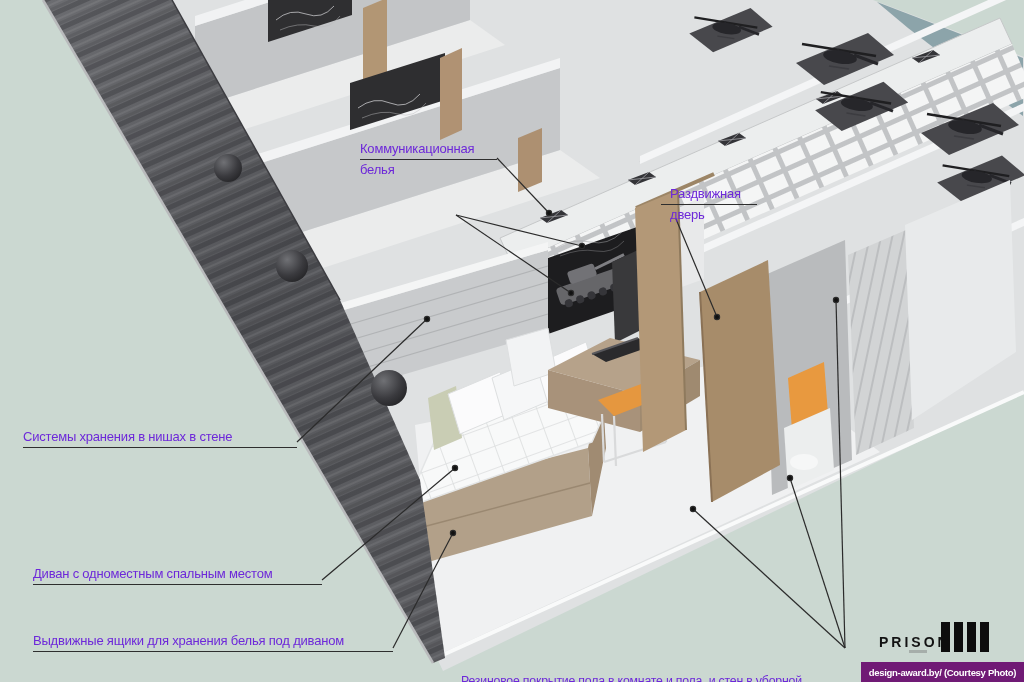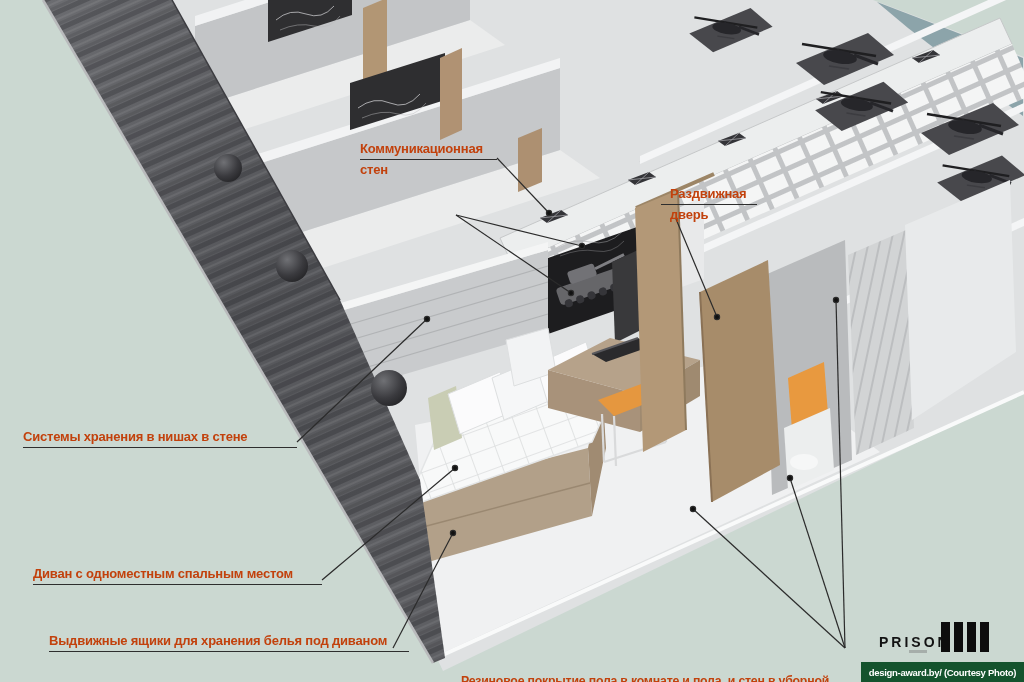--- a/index.html
+++ b/index.html
@@ -1,31 +1,31 @@
 <!DOCTYPE html>
 <html><head>
 <meta charset="utf-8">
 <style>
   html,body{margin:0;padding:0;}
   body{width:1024px;height:682px;overflow:hidden;background:#cbd8d1;
        font-family:"Liberation Sans",sans-serif;position:relative;}
   #stage{position:absolute;left:0;top:0;width:1024px;height:682px;}
   #scene-svg{position:absolute;left:0;top:0;z-index:1;}
-  .callout{position:absolute;z-index:3;color:#c2410c;font-weight:700;
+  .callout{position:absolute;z-index:3;color:#6d28d9;font-weight:400;
            font-size:13px;line-height:1.2;letter-spacing:-0.2px;white-space:nowrap;}
   .callout .ul{display:block;border-bottom:1.5px solid #2e2e2e;padding-bottom:2px;}
   .callout .l2{display:block;padding-top:2px;}
   #brand{position:absolute;z-index:3;left:879px;top:629px;width:130px;height:34px;}
   #brand .word{position:absolute;left:0;top:5px;font-weight:700;font-size:14px;
                letter-spacing:3px;color:#121212;}
   #brand .sub{position:absolute;left:30px;top:21px;width:18px;height:3px;background:#a6aeaa;}
   #brand .bars{position:absolute;left:62px;top:-7px;width:52px;height:30px;display:flex;gap:4px;}
   #brand .bars i{display:block;width:9px;height:30px;background:#0d0d0d;}
   #watermark{position:absolute;z-index:3;left:861px;top:662px;width:163px;height:20px;
-             background:#14532d;color:#fff;font-weight:700;font-size:9.5px;
+             background:#701a75;color:#fff;font-weight:700;font-size:9.5px;
              letter-spacing:-0.3px;display:flex;align-items:center;justify-content:center;}
 </style>
 </head>
 <body>
 
 <div id="stage">
 
 <svg id="scene-svg" width="1024" height="682" viewBox="0 0 1024 682">
   <defs>
     <linearGradient id="wallgrad" x1="0" y1="0" x2="0.6" y2="1">
@@ -238,38 +238,38 @@
         <circle cx="693" cy="509" r="2.6"></circle>
     <line x1="845" y1="648" x2="790" y2="478"></line>
         <circle cx="790" cy="478" r="2.6"></circle>
     <line x1="845" y1="648" x2="836" y2="300"></line>
         <circle cx="836" cy="300" r="2.6"></circle>
   </g>
 </svg>
 
 <div class="callout" style="left:360px;top:141px;width:137px;">
   <span class="ul">Коммуникационная</span>
-  <span class="l2">стен</span>
+  <span class="l2">белья</span>
 </div>
 
 
 <div class="callout" style="left:661px;top:186px;width:96px;">
   <span class="ul" style="padding-left:9px;">Раздвижная</span>
   <span class="l2" style="padding-left:9px;">дверь</span>
 </div>
 
 <div class="callout" style="left:33px;top:566px;width:289px;">
   <span class="ul">Диван с одноместным спальным местом</span>
 </div>
 
 <div class="callout" style="left:23px;top:429px;width:274px;">
   <span class="ul">Системы хранения в нишах в стене</span>
 </div>
 
-<div class="callout" style="left:33px;top:633px;width:360px;margin-left:16px;">
+<div class="callout" style="left:33px;top:633px;width:360px;">
   <span class="ul">Выдвижные ящики для хранения белья под диваном</span>
 </div>
 
 <div class="callout" style="left:461px;top:630px;width:384px;font-size:12.3px;margin-top:44px;">
   <span class="ul">Резиновое покрытие пола в комнате и пола, и стен в уборной</span>
 </div>
 
 <div id="brand">
   <span class="word">PRISON</span>
   <span class="sub"></span>

